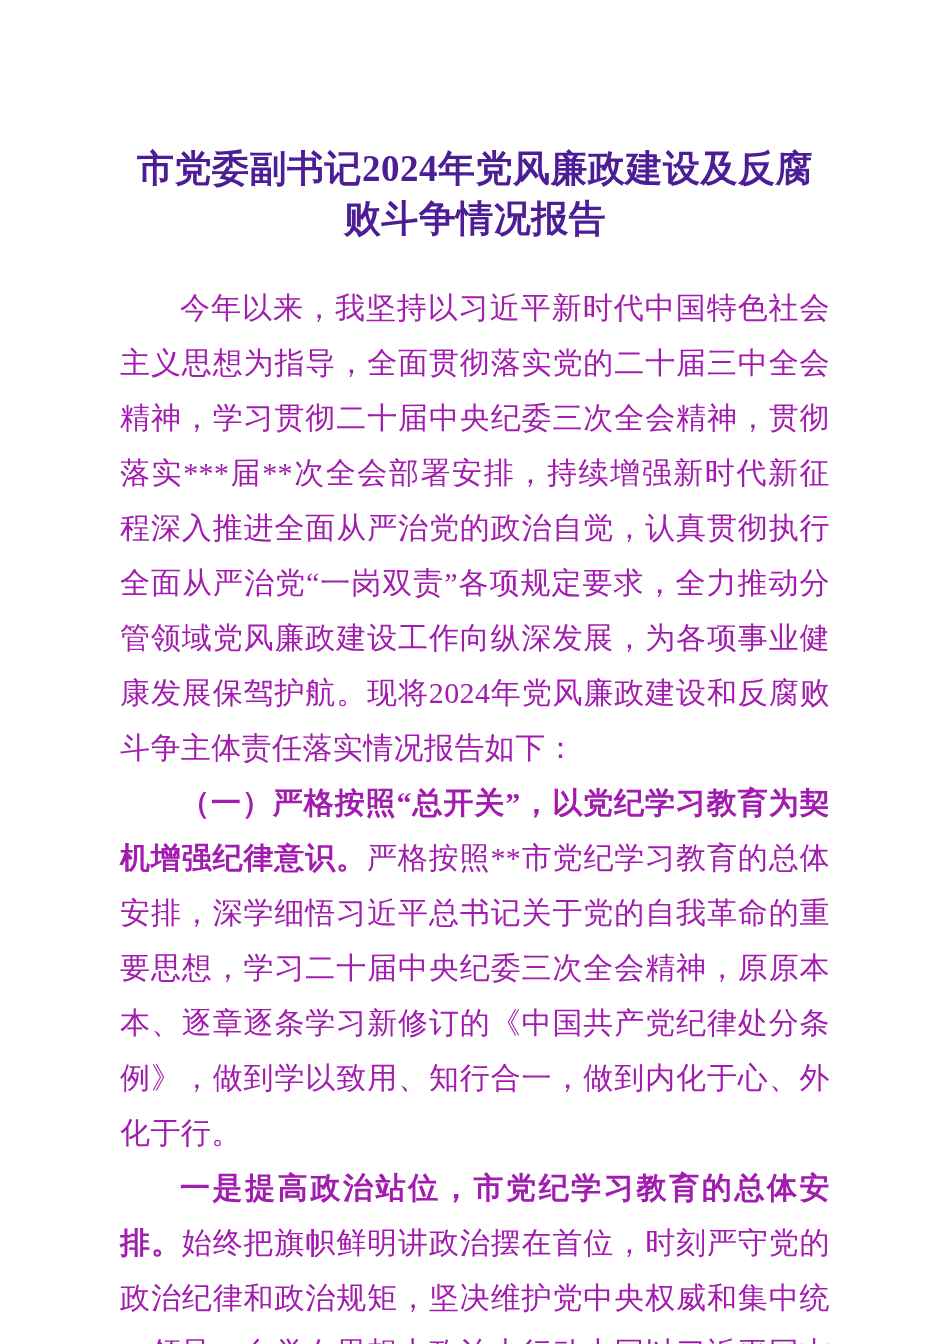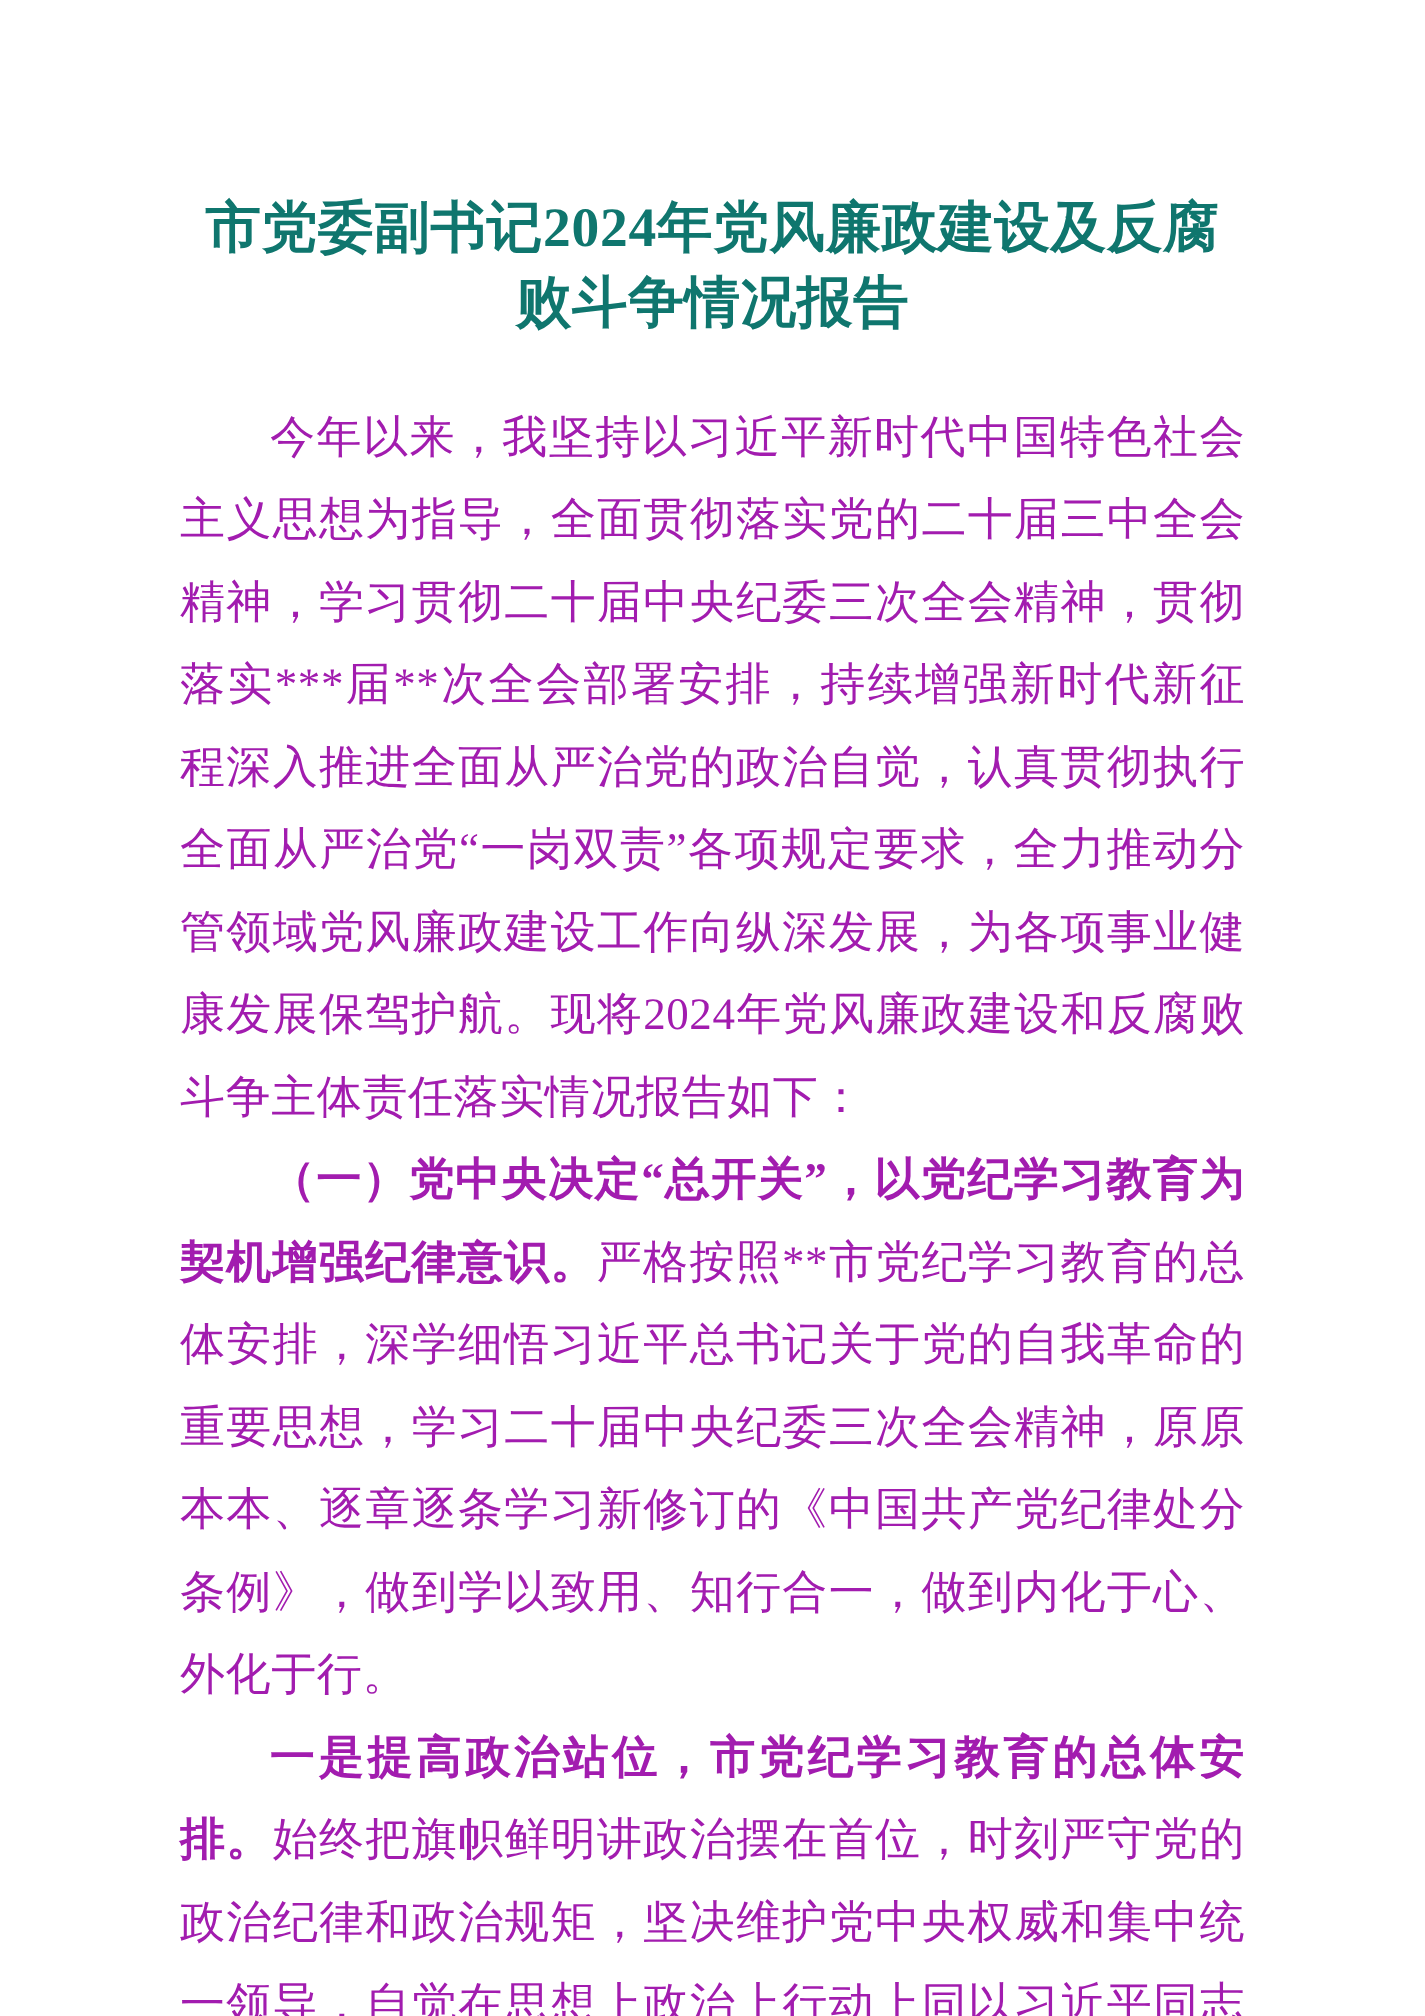--- a/index.html
+++ b/index.html
@@ -25,29 +25,29 @@
   }
   .doc-body {
     position: absolute;
     left: 120px;
     top: 0;
     width: 710px;
   }
 
   
   .doc-title {
-    margin: 0;
+    margin: 16px;
     padding-top: 128px;
     text-align: center;
     font-family: "Liberation Serif", "DejaVu Serif", serif;
     font-weight: 700;
     font-size: 37px;
     line-height: 50px;
     letter-spacing: 0.5px;
-    color: #0f766e;
+    color: #4c1d95;
   }
 
   
   .para {
     margin: 0;
     font-family: "Liberation Serif", "DejaVu Serif", serif;
     font-size: 30px;
     line-height: 55px;
     text-align: justify;
     text-justify: inter-ideograph;
@@ -78,18 +78,18 @@
 <body>
 
 <div class="page">
   <div class="doc-body">
 
     <h1 class="doc-title">市党委副书记2024年党风廉政建设及反腐败斗争情况报告</h1>
 
     <p class="para first-para">今年以来，我坚持以习近平新时代中国特色社会主义思想为指导，全面贯彻落实党的二十届三中全会精神，学习贯彻二十届中央纪委三次全会精神，贯彻落实***届**次全会部署安排，持续增强新时代新征程深入推进全面从严治党的政治自觉，认真贯彻执行全面从严治党“一岗双责”各项规定要求，全力推动分管领域党风廉政建设工作向纵深发展，为各项事业健康发展保驾护航。现将2024年党风廉政建设和反腐败斗争主体责任落实情况报告如下：</p>
 
 
-    <p class="para"><span class="lead">（一）党中央决定“总开关”，以党纪学习教育为契机增强纪律意识。</span><span>严格按照**市党纪学习教育的总体安排，深学细悟习近平总书记关于党的自我革命的重要思想，学习二十届中央纪委三次全会精神，原原本本、逐章逐条学习新修订的《中国共产党纪律处分条例》，做到学以致用、知行合一，做到内化于心、外化于行。</span></p>
+    <p class="para"><span class="lead">（一）严格按照“总开关”，以党纪学习教育为契机增强纪律意识。</span><span>严格按照**市党纪学习教育的总体安排，深学细悟习近平总书记关于党的自我革命的重要思想，学习二十届中央纪委三次全会精神，原原本本、逐章逐条学习新修订的《中国共产党纪律处分条例》，做到学以致用、知行合一，做到内化于心、外化于行。</span></p>
 
     <p class="para"><span class="lead">一是提高政治站位，市党纪学习教育的总体安排。</span><span>始终把旗帜鲜明讲政治摆在首位，时刻严守党的政治纪律和政治规矩，坚决维护党中央权威和集中统一领导，自觉在思想上政治上行动上同以习近平同志为核心的党中央保持高度一致，认真对照党章党规党纪，切实做到党中央提倡的坚决响应、党中央决定</span></p>
 
   </div>
 </div>
 
 </body></html>

